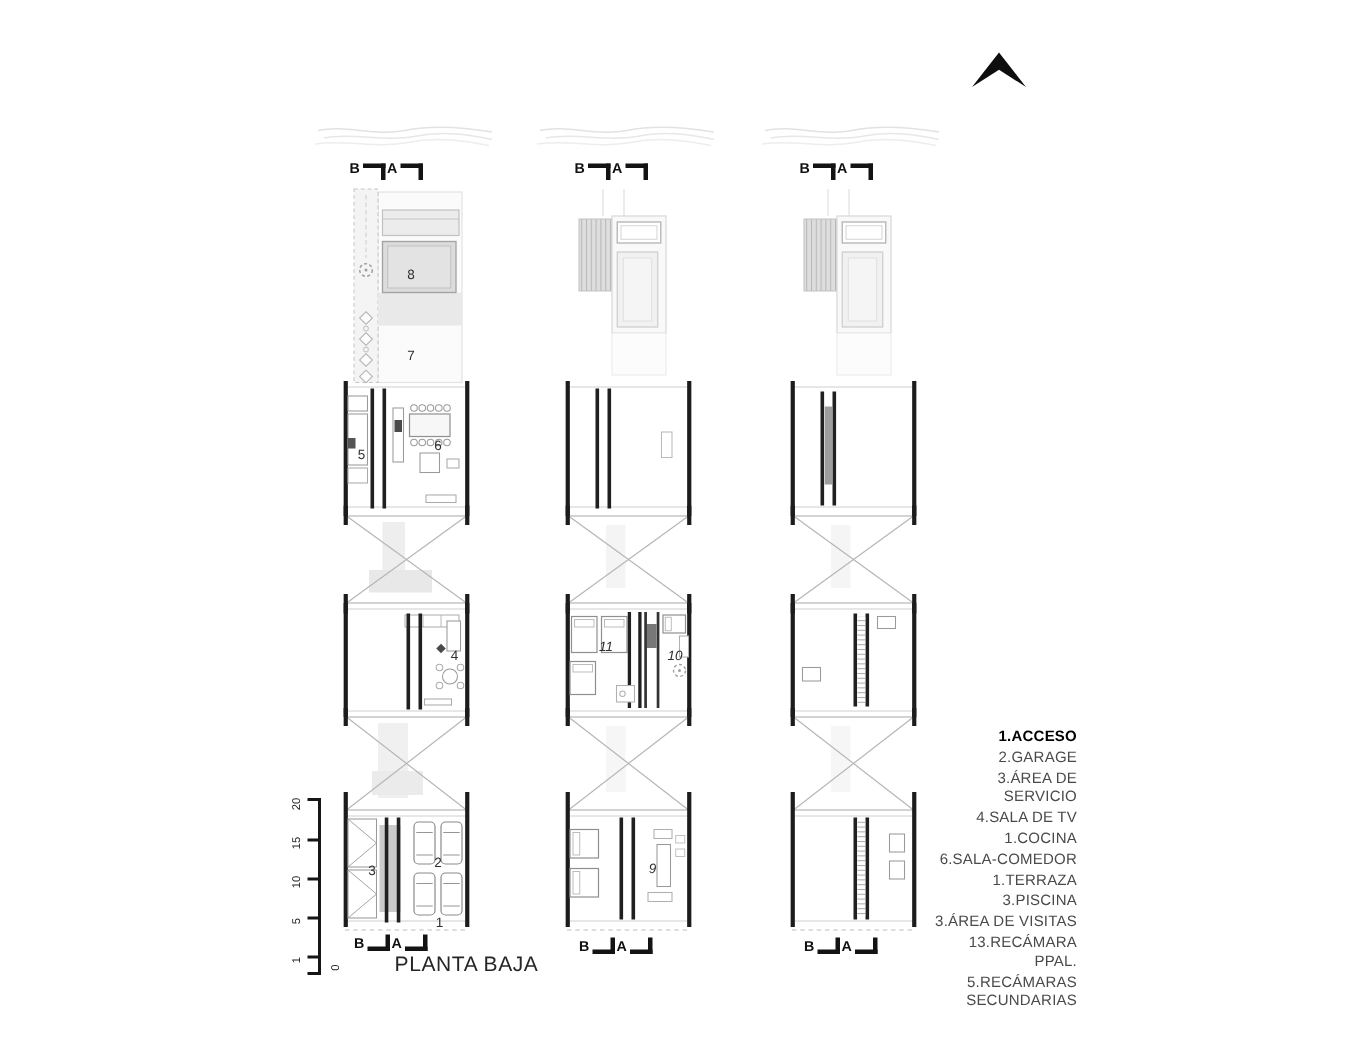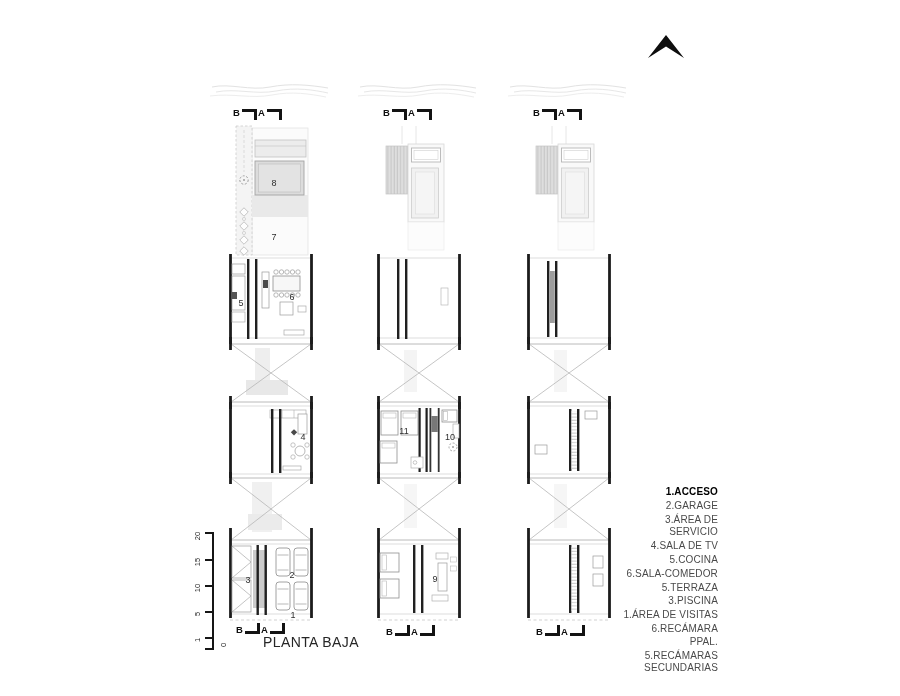--- a/index.html
+++ b/index.html
@@ -179,21 +179,21 @@
         <rect x="84" y="502" width="14" height="28" rx="3" fill="#ffffff" stroke="#8a8a8a" stroke-width="0.8"></rect>
         <line x1="85.5" y1="509" x2="96.5" y2="509" stroke="#8a8a8a" stroke-width="0.6"></line>
         <line x1="85.5" y1="524" x2="96.5" y2="524" stroke="#8a8a8a" stroke-width="0.6"></line>
         <text x="38" y="503" text-anchor="middle">3</text>
         <text x="82" y="498" text-anchor="middle">2</text>
         <text x="83" y="538" text-anchor="middle">1</text>
       </g>
     </svg>
   </div>
 
-  <div class="plan-col" style="left:358px;">
+  <div class="plan-col" style="left:358px;font-style:italic;">
     <svg width="122" height="585" viewBox="0 0 122 585">
       <defs>
         <pattern id="vh2" width="3.2" height="4" patternUnits="userSpaceOnUse">
           <rect width="3.2" height="4" fill="#dedede"></rect>
           <line x1="1" y1="0" x2="1" y2="4" stroke="#b8b8b8" stroke-width="0.7"></line>
         </pattern>
       </defs>
       <g fill="none">
         <path d="M2,7 C20,3 40,11 60,7 S100,5 118,8" stroke="#e2e2e2" stroke-width="1"></path>
         <path d="M6,12 C26,8 46,15 66,11 S104,10 118,13" stroke="#e7e7e7" stroke-width="1"></path>
@@ -443,26 +443,26 @@
   </div>
 
   <div class="plan-title" style="left:199px;">PLANTA BAJA</div>
 
   <div class="legend">
     <div class="legend-item bold">1.ACCESO</div>
     <div class="legend-item">2.GARAGE</div>
     <div class="legend-item">3.ÁREA DE
 SERVICIO</div>
     <div class="legend-item">4.SALA DE TV</div>
-    <div class="legend-item">5.COCINA</div>
+    <div class="legend-item">1.COCINA</div>
     <div class="legend-item">6.SALA-COMEDOR</div>
-    <div class="legend-item">5.TERRAZA</div>
+    <div class="legend-item">1.TERRAZA</div>
     <div class="legend-item">3.PISCINA</div>
-    <div class="legend-item">1.ÁREA DE VISITAS</div>
-    <div class="legend-item">6.RECÁMARA PPAL.</div>
+    <div class="legend-item">3.ÁREA DE VISITAS</div>
+    <div class="legend-item">13.RECÁMARA PPAL.</div>
     <div class="legend-item">5.RECÁMARAS
 SECUNDARIAS</div>
   </div>
 
   <div>
     <div class="scalebar-line"></div>
     <div class="scaletick" style="top:532px;"></div>
     <div class="scaletick" style="top:559px;"></div>
     <div class="scaletick" style="top:585px;"></div>
     <div class="scaletick" style="top:611px;"></div>

